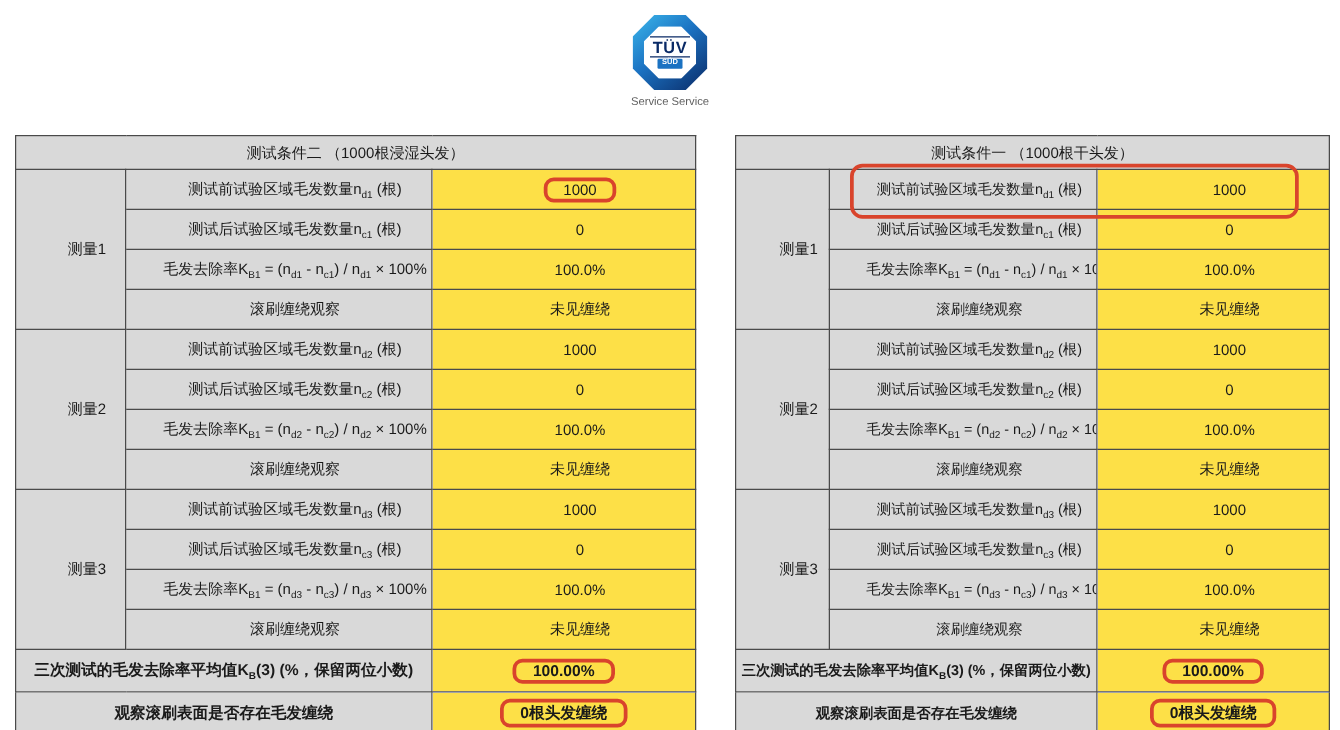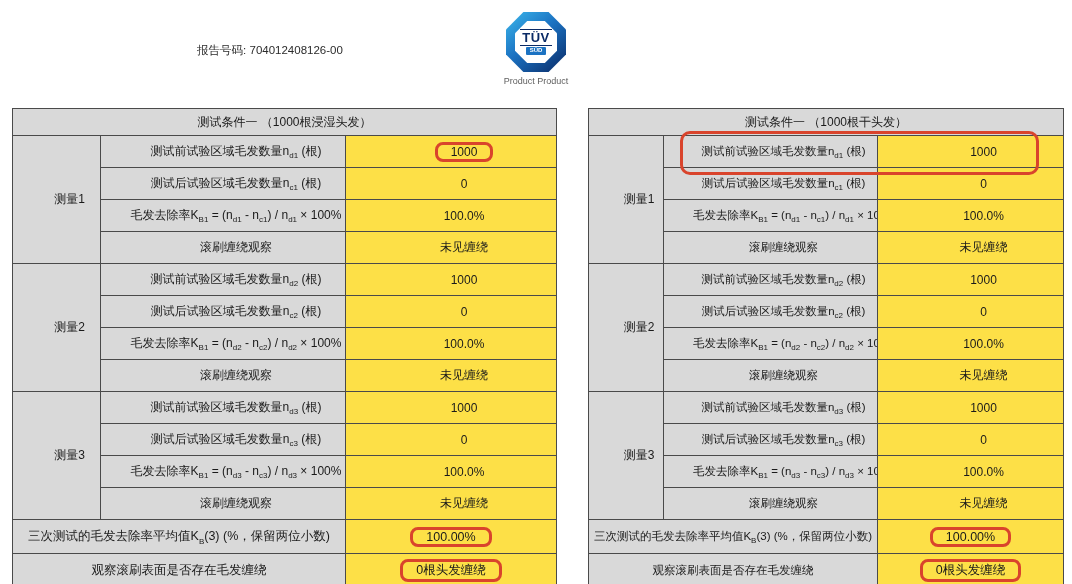--- a/index.html
+++ b/index.html
@@ -48,63 +48,62 @@
   table{border-collapse:collapse;table-layout:fixed;width:100%;font-size:12px;color:#1a1a1a;}
   td{
     border:1px solid var(--border);text-align:center;vertical-align:middle;
     padding:0 3px;overflow:hidden;white-space:nowrap;
   }
   .title-cell{background:var(--cellgray);height:26px;}
   .data-row td{height:31px;padding-left:29px;}
   .group-cell,.label-cell{background:var(--cellgray);}
   .value-cell{background:#fde047;}
   .right .label-cell{font-size:11.5px;}
-  .summary-row td{height:33px;font-weight:normal;font-size:12.5px;}
+  .summary-row td{height:33px;font-weight:bold;font-size:12.5px;}
   sub{font-size:8px;line-height:0;}
 
   
   .hl-box{
     display:inline-flex;align-items:center;justify-content:center;
     border:3px solid var(--hl);border-radius:8px;
     min-height:20px;min-width:52px;padding:0 13px;box-sizing:border-box;
   }
   .row-hl{
     position:absolute;left:92px;right:24px;top:23px;height:38px;
     border:3px solid var(--hl);border-radius:10px;pointer-events:none;
   }
 </style>
 </head>
 <body>
 
 <div class="page">
 
   <div class="page-info">
-    <div>报告号码: 704012408126-00</div>
   </div>
 
   <div class="logo">
     <div class="oct oct-outer">
       <div class="oct oct-inner">
         <div class="tuv-text">TÜV</div>
         <div class="sud-text">SÜD</div>
       </div>
     </div>
-    <div class="logo-caption">Product Product</div>
+    <div class="logo-caption">Service Service</div>
   </div>
 
   <div class="table-wrap left" id="twrap-0">
       <table>
         <colgroup>
           <col style="width: 88px;">
           <col style="width: 245px;">
           <col style="width: 211px;">
         </colgroup>
         <tbody>
           <tr>
-            <td colspan="3" class="title-cell">测试条件一 （1000根浸湿头发）</td>
+            <td colspan="3" class="title-cell">测试条件二 （1000根浸湿头发）</td>
           </tr>
           <tr class="data-row">
             <td rowspan="4" class="group-cell">测量1</td>
             <td class="label-cell"><span>测试前试验区域毛发数量n</span><sub>d1</sub><span> (根)</span></td>
             <td class="value-cell"><span class="hl-box">
                 <span>1000</span>
               </span></td>
           </tr>
           <tr class="data-row">
             <td class="label-cell"><span>测试后试验区域毛发数量n</span><sub>c1</sub><span> (根)</span></td>

